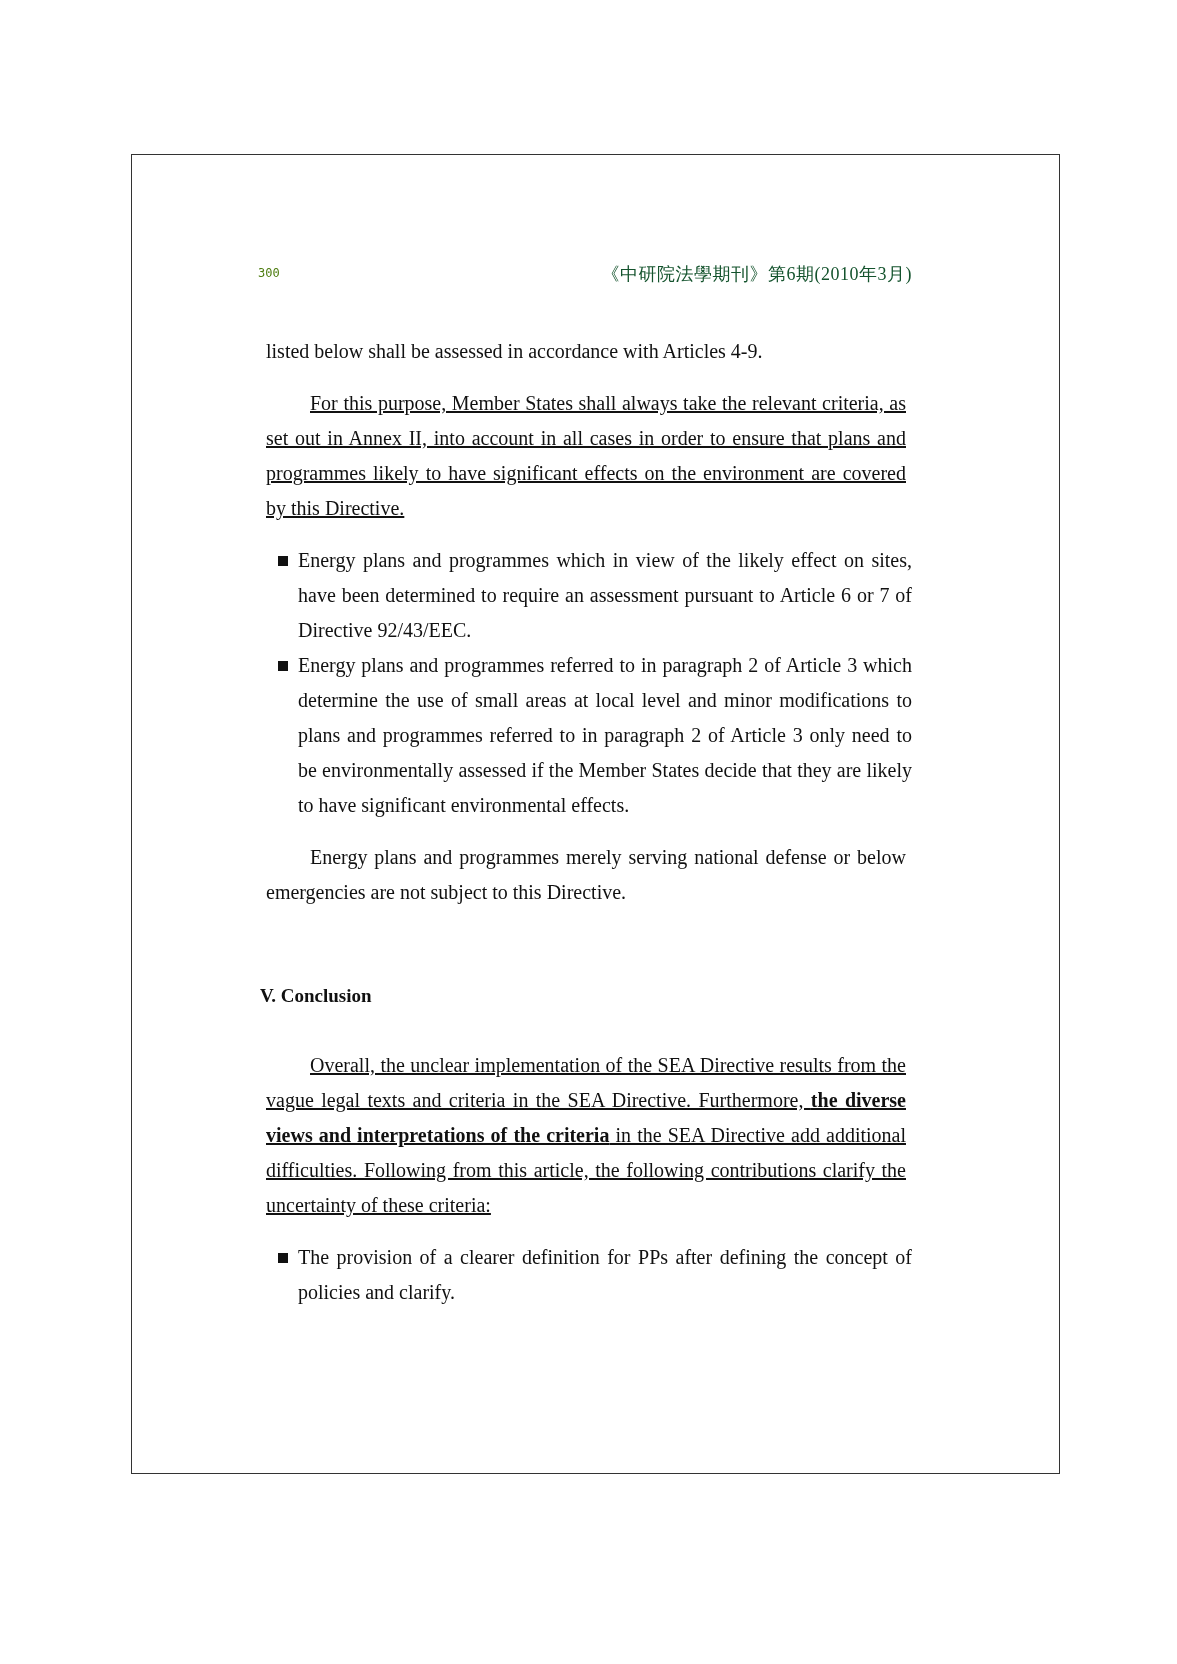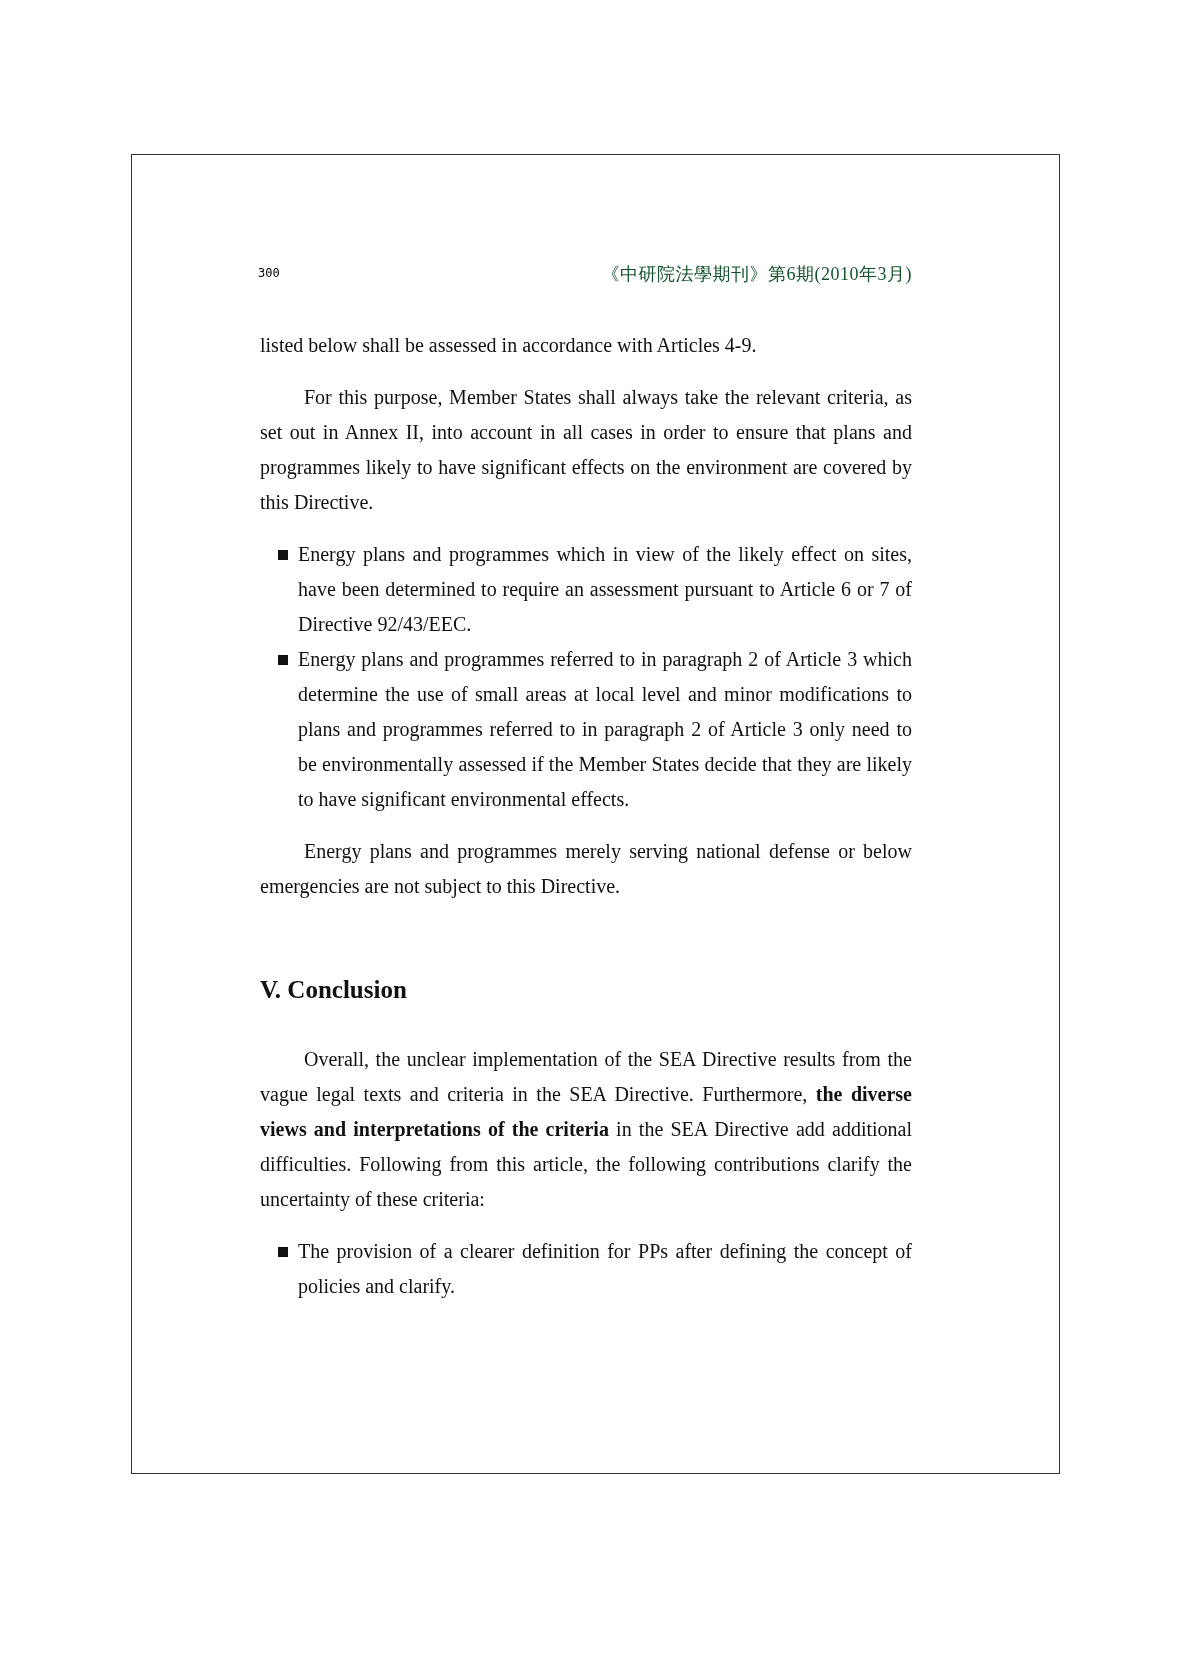--- a/index.html
+++ b/index.html
@@ -23,66 +23,66 @@
       height: 1320px;
       border: 1.5px solid #333333;
       box-sizing: border-box;
     }
     .page-number {
       position: absolute;
       left: 258px;
       top: 266px;
       font-family: "DejaVu Sans Mono", "Liberation Mono", monospace;
       font-size: 12px;
-      color: #000000;
+      color: #4d7c0f;
     }
     .running-head {
       position: absolute;
       right: 265px;
       top: 262px;
       font-size: 18px;
       letter-spacing: 0.5px;
       color: #14532d;
     }
     .content {
       position: absolute;
       left: 260px;
       top: 328px;
       width: 652px;
       font-size: 20px;
       line-height: 35px;
     }
     .content p {
-      margin: 0;
+      margin: 6px;
       text-align: justify;
     }
     .p-continue { margin-bottom: 17px !important; }
     .p-indent { text-indent: 44px; }
-    .gap-after { margin-bottom: 17px !important; }
+    .gap-after { margin-bottom: 17px !important; text-decoration: underline; }
     ul.bullets {
       list-style: none;
       margin: 16px 0 17px 0;
       padding: 0;
     }
     ul.bullets li {
       position: relative;
       padding-left: 38px;
       text-align: justify;
     }
     ul.bullets li .bullet {
       position: absolute;
       left: 18px;
       top: 13px;
       width: 10px;
       height: 10px;
       background: #111;
       display: block;
     }
     .section-heading {
-      font-size: 25px;
+      font-size: 19px;
       font-weight: bold;
       margin: 68px 0 34px 0;
       line-height: 36px;
     }
     b.emph { font-weight: bold; }
   </style>
 </head>
 <body>
 
 <div class="frame"></div>

